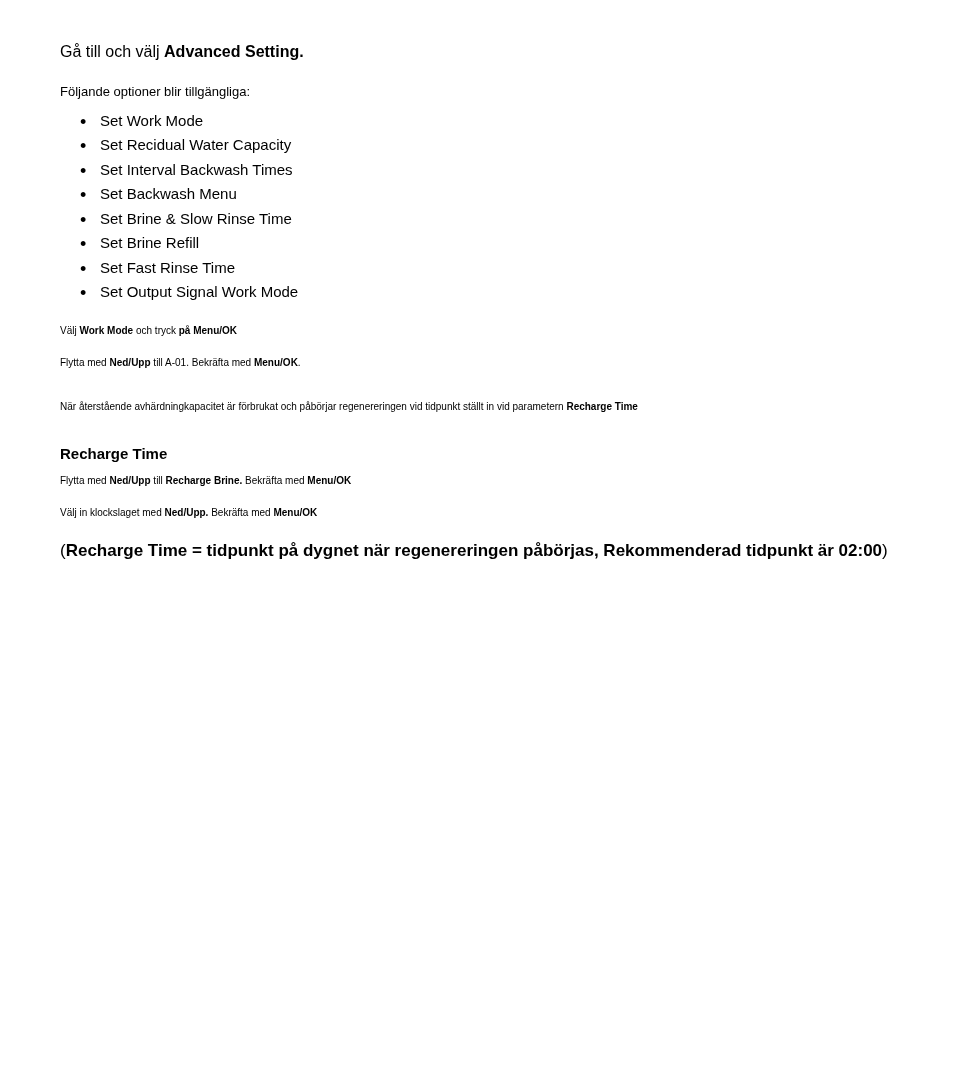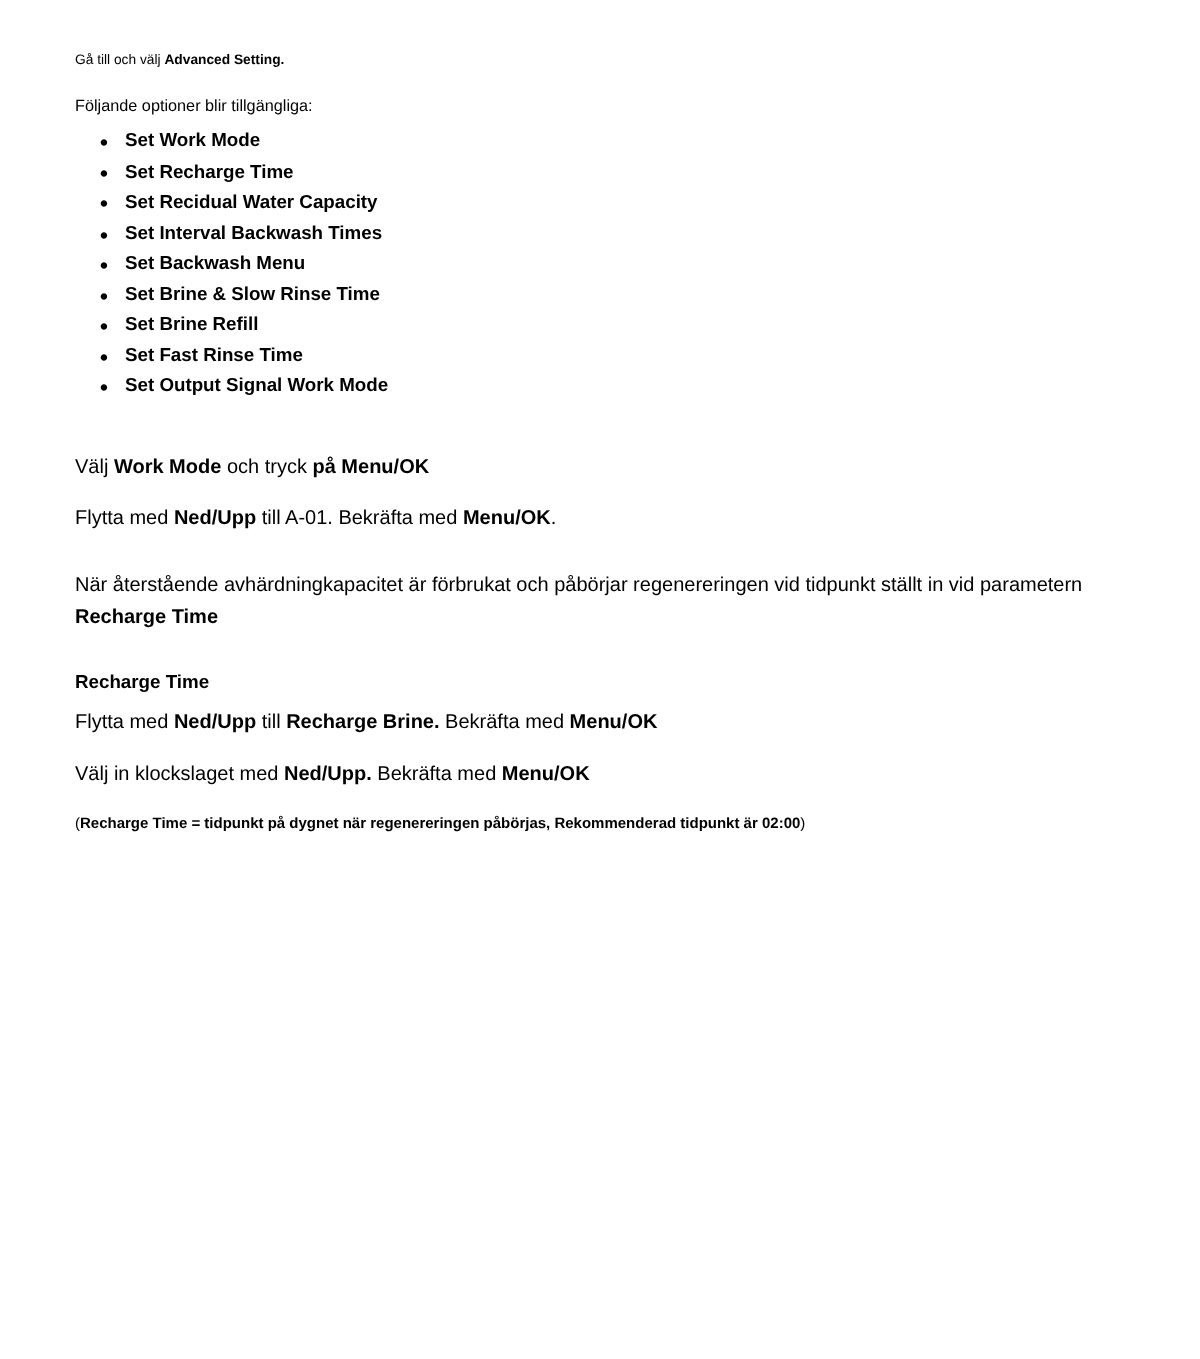--- a/index.html
+++ b/index.html
@@ -14,91 +14,89 @@
       color: #000;
       background: #fff;
       width: 960px;
       min-height: 1087px;
       padding: 40px 60px 40px 60px;
       line-height: 1.5;
     }
 
     .intro-line {
       margin-bottom: 18px;
-      font-size: 11px;
+      font-size: 16px;
     }
 
     .options-intro {
       margin-bottom: 8px;
       font-size: 13px;
     }
 
     .bullet-list {
       list-style: none;
       padding-left: 20px;
-      margin-bottom: 40px;
-      font-weight: bold;
+      margin-bottom: 19px;
     }
 
     .bullet-list li {
       position: relative;
       padding-left: 20px;
       margin-bottom: 2px;
       font-size: 15px;
     }
 
     .bullet-list li::before {
       content: "•";
       position: absolute;
       left: 0;
       top: 0;
       font-size: 18px;
       line-height: 1.4;
     }
 
     .section-paragraph {
       margin-bottom: 16px;
-      font-size: 16px;
+      font-size: 10px;
       line-height: 1.6;
     }
 
     .section-block {
       margin-bottom: 28px;
     }
 
     .section-heading {
       font-size: 15px;
       font-weight: bold;
       margin-bottom: 8px;
     }
 
     .bold {
       font-weight: bold;
     }
 
     .last-paragraph {
-      font-size: 12px;
+      font-size: 17px;
       line-height: 1.6;
       margin-top: 16px;
     }
   </style>
 </head>
 <body>
 
 <p class="intro-line">
   <span>Gå till och välj </span><span class="bold">Advanced Setting.</span>
 </p>
 
 <p class="options-intro">
   <span>Följande optioner blir tillgängliga:</span>
 </p>
 
 <ul class="bullet-list">
   <li><span>Set Work Mode</span></li>
-  <li><span>Set Recharge Time</span></li>
   <li><span>Set Recidual Water Capacity</span></li>
   <li><span>Set Interval Backwash Times</span></li>
   <li><span>Set Backwash Menu</span></li>
   <li><span>Set Brine &amp; Slow Rinse Time</span></li>
   <li><span>Set Brine Refill</span></li>
   <li><span>Set Fast Rinse Time</span></li>
   <li><span>Set Output Signal Work Mode</span></li>
 </ul>
 
 <div class="section-block">

